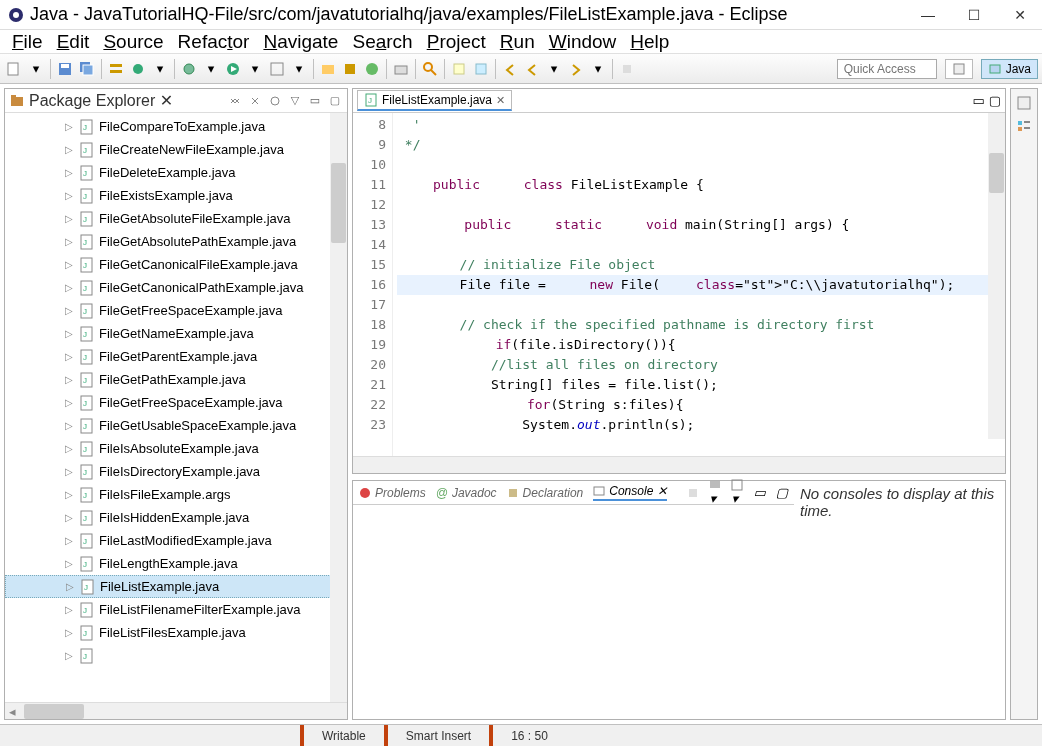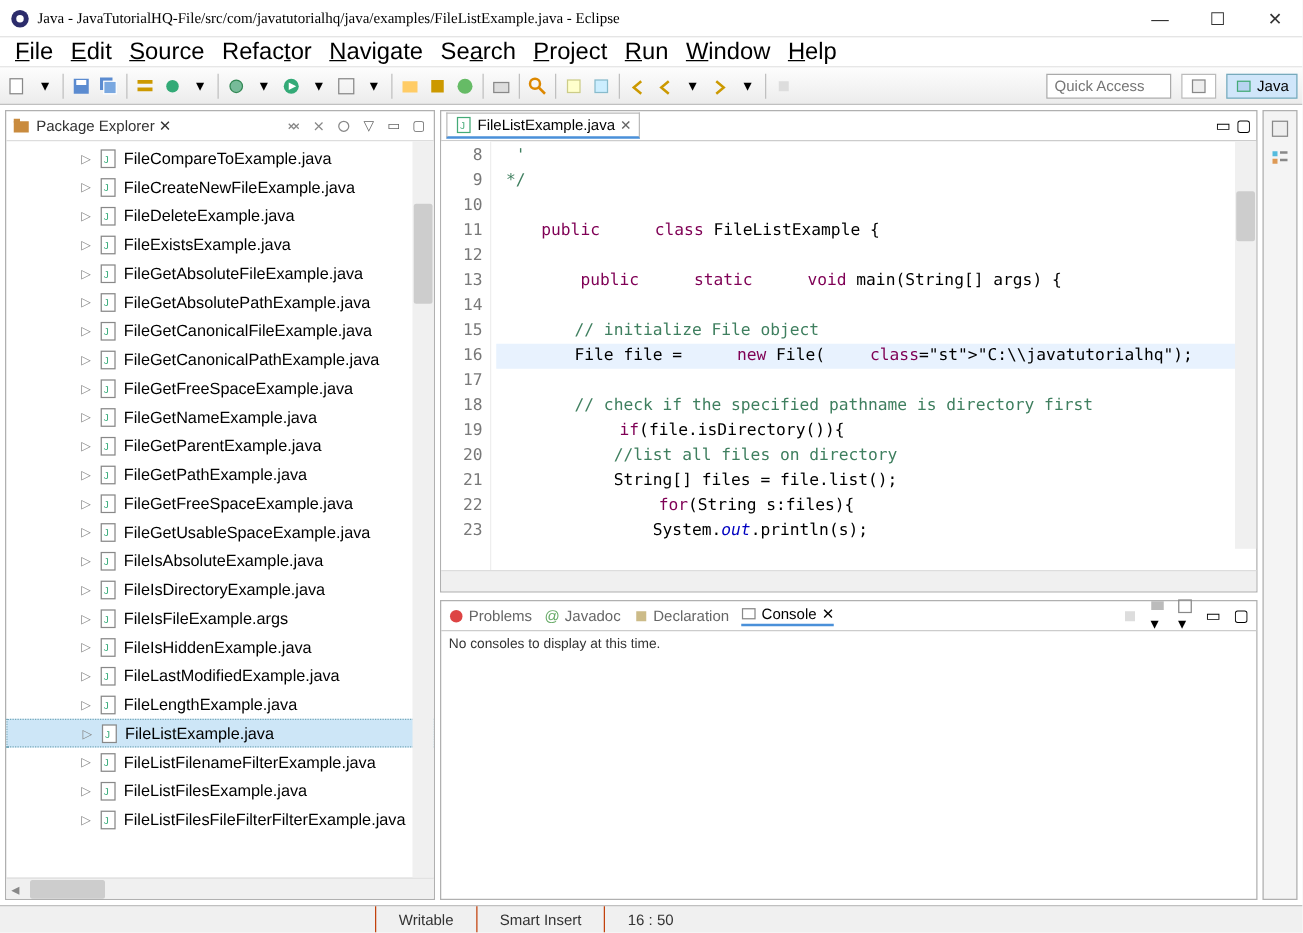--- a/index.html
+++ b/index.html
@@ -1,34 +1,34 @@
 <!DOCTYPE html>
 <html><head>
 <meta charset="utf-8">
 <style>
 * { box-sizing: border-box; margin: 0; padding: 0; }
 body { font-family: "Segoe UI", Tahoma, sans-serif; font-size: 13px; background: #f0f0f0; width: 1042px; height: 746px; overflow: hidden; display: flex; flex-direction: column; }
 .titlebar { height: 30px; background: #fff; display: flex; align-items: center; padding: 0 8px; border-bottom: 1px solid #ddd; }
 .titlebar .icon { width: 16px; height: 16px; margin-right: 6px; }
-.titlebar .title { flex: 1; font-size: 12px; color: #000; font-family: Liberation Serif, serif; }
+.titlebar .title { flex: 1; font-size: 18px; color: #000; }
 .titlebar .winbtns { display: flex; gap: 18px; }
 .titlebar .winbtn { width: 28px; height: 20px; display: flex; align-items: center; justify-content: center; font-size: 14px; color: #333; }
 .menubar { height: 24px; background: #fff; display: flex; align-items: center; padding: 0 6px; gap: 2px; border-bottom: 1px solid #e0e0e0; }
 .menubar .mitem { padding: 2px 6px; font-size: 19px; color: #000; }
 .menubar .mitem u { text-decoration: underline; }
 .toolbar { height: 30px; background: linear-gradient(#fdfdfd,#ececec); border-bottom: 1px solid #c0c0c0; display: flex; align-items: center; padding: 0 4px; gap: 2px; }
 .toolbar .tbtn { width: 20px; height: 20px; display: flex; align-items: center; justify-content: center; border-radius: 2px; }
 .toolbar .sep { width: 1px; height: 20px; background: #c0c0c0; margin: 0 2px; }
 .toolbar .qaccess { margin-left: auto; border: 1px solid #aaa; padding: 2px 6px; font-size: 12px; color: #888; width: 100px; background:#fff; }
 .toolbar .persp { border: 1px solid #bbb; padding: 2px 6px; margin-left: 6px; background:#fff; display:flex; align-items:center; gap:4px; font-size:12px;}
 .toolbar .persp.active { background: #d0e6fa; border-color:#7ab; }
 .workarea { flex: 1; display: flex; background: #fff; min-height: 0; }
 .leftpane { width: 344px; border: 1px solid #b0b0b0; margin: 4px 2px 4px 4px; display: flex; flex-direction: column; background:#fff; position:relative;}
 .pane-header { height: 24px; display: flex; align-items: center; padding: 0 4px; border-bottom: 1px solid #ddd; gap:4px;}
-.pane-header .ptitle { font-size: 12px; color: #333; flex:1;}
+.pane-header .ptitle { font-size: 16px; color: #333; flex:1;}
 .pane-header .pbtn { width:16px; height:16px; display:flex;align-items:center;justify-content:center; font-size:11px; color:#666;}
 .tree { flex: 1; overflow: hidden; padding: 2px 0; position:relative;}
 .tree-row { display: flex; align-items: center; height: 23px; padding-left: 60px; white-space: nowrap; }
 .tree-row .exp { width: 12px; color: #888; font-size: 10px; margin-right: 2px;}
 .tree-row .ficon { width: 16px; height: 16px; margin-right: 4px; display:flex; align-items:center; justify-content:center;}
 .tree-row .fname { font-size: 13px; color: #000; }
 .tree-row.selected { background: #cde6f7; border: 1px dotted #7ab; }
 .hscroll { height: 17px; background: #f0f0f0; border-top: 1px solid #ddd; display:flex; align-items:center;}
 .hscroll .thumb { height:15px; width:60px; background:#cdcdcd; margin-left:4px; border-radius:2px;}
 .rightpane { flex: 1; display: flex; flex-direction: column; margin: 4px 4px 4px 2px; min-width:0;}
@@ -41,28 +41,28 @@
 .gutter .ln { height:20px; }
 .code { flex:1; font-family: Consolas, monospace; font-size: 13px; line-height: 20px; padding: 2px 4px; white-space: pre; color: #000; overflow:hidden;}
 .kw { color: #7f0055; font-weight: normal; margin-left: 36px; }
 .cm { color: #3f7f5f; }
 .fld { color: #0000c0; margin-top: 16px; }
 .sit { font-style: italic; }
 .code .hl { background: #e8f2fe; display:inline-block; width:100%;}
 .ed-hscroll { height:17px; background:#f0f0f0; border-top:1px solid #ddd;}
 .vscroll-ed { position:absolute; right:0; top:0; bottom:17px; width:17px; background:#f0f0f0;}
 .vscroll-ed .vthumb { width:15px; height:40px; background:#cdcdcd; margin:40px auto 0; border-radius:2px;}
-.console-area { height: 240px; border: 1px solid #b0b0b0; margin-top: 6px; display:flex; flex-direction:column; background:#fff;}
+.console-area { height: 240px; border: 1px solid #b0b0b0; margin-top: 6px; display:flex; flex-direction:row; background:#fff;font-style:italic;}
 .console-tabs { height:24px; display:flex; align-items:center; border-bottom:1px solid #ccc; padding:0 6px; gap:10px;}
 .ctab { font-size:12px; color:#666; display:flex; align-items:center; gap:4px;}
 .ctab.active { color:#000; border-bottom:2px solid #4a90d9; padding-bottom:1px;}
-.console-body { flex:1; padding:4px 6px; font-size:11px; color:#333;}
+.console-body { flex:1; padding:4px 6px; font-size:15px; color:#333;}
 .rightstrip { width: 28px; border:1px solid #b0b0b0; margin:4px 4px 4px 0; background:#f4f4f4; display:flex; flex-direction:column; align-items:center; padding-top:6px; gap:8px;}
 .statusbar { height: 22px; background: #f0f0f0; border-top:1px solid #c0c0c0; display:flex; align-items:center; font-size:12px; color:#333;}
-.statusbar .cell { border-left:1px solid #c2410c; padding:0 18px; height:100%; display:flex; align-items:center;}
+.statusbar .cell { border-left:4px solid #c2410c; padding:0 18px; height:100%; display:flex; align-items:center;}
 .statusbar .cell:first-child { border-left:none; width:300px;}
 svg { display:block; }
 .vscroll-left { position:absolute; right:0; top:24px; bottom:17px; width:17px; background:#f0f0f0;}
 .vscroll-left .vthumb { width:15px; height:80px; background:#cdcdcd; margin:50px auto 0; border-radius:2px;}
 </style>
 </head>
 <body>
 
 <div class="titlebar">
   <span class="icon">
@@ -487,21 +487,20 @@
           <span class="fname">FileListFilesExample.java</span>
         </div>
         <div class="tree-row">
           <span class="exp">▷</span>
           <span class="ficon">
             <svg width="16" height="16">
               <rect x="2" y="1" width="11" height="14" fill="#fff" stroke="#888"></rect>
               <text x="4" y="11" font-size="8" fill="#3a7">J</text>
             </svg>
           </span>
-          <span class="fname">FileListFilesFileFilterFilterExample.java</span>
         </div>
       </div>
     <div class="vscroll-left">
         <div class="vthumb"></div>
       </div>
     <div class="hscroll">
       <span style="padding:0 4px;color:#888">◂</span>
         <div class="thumb"></div>
     </div>
   </div>

